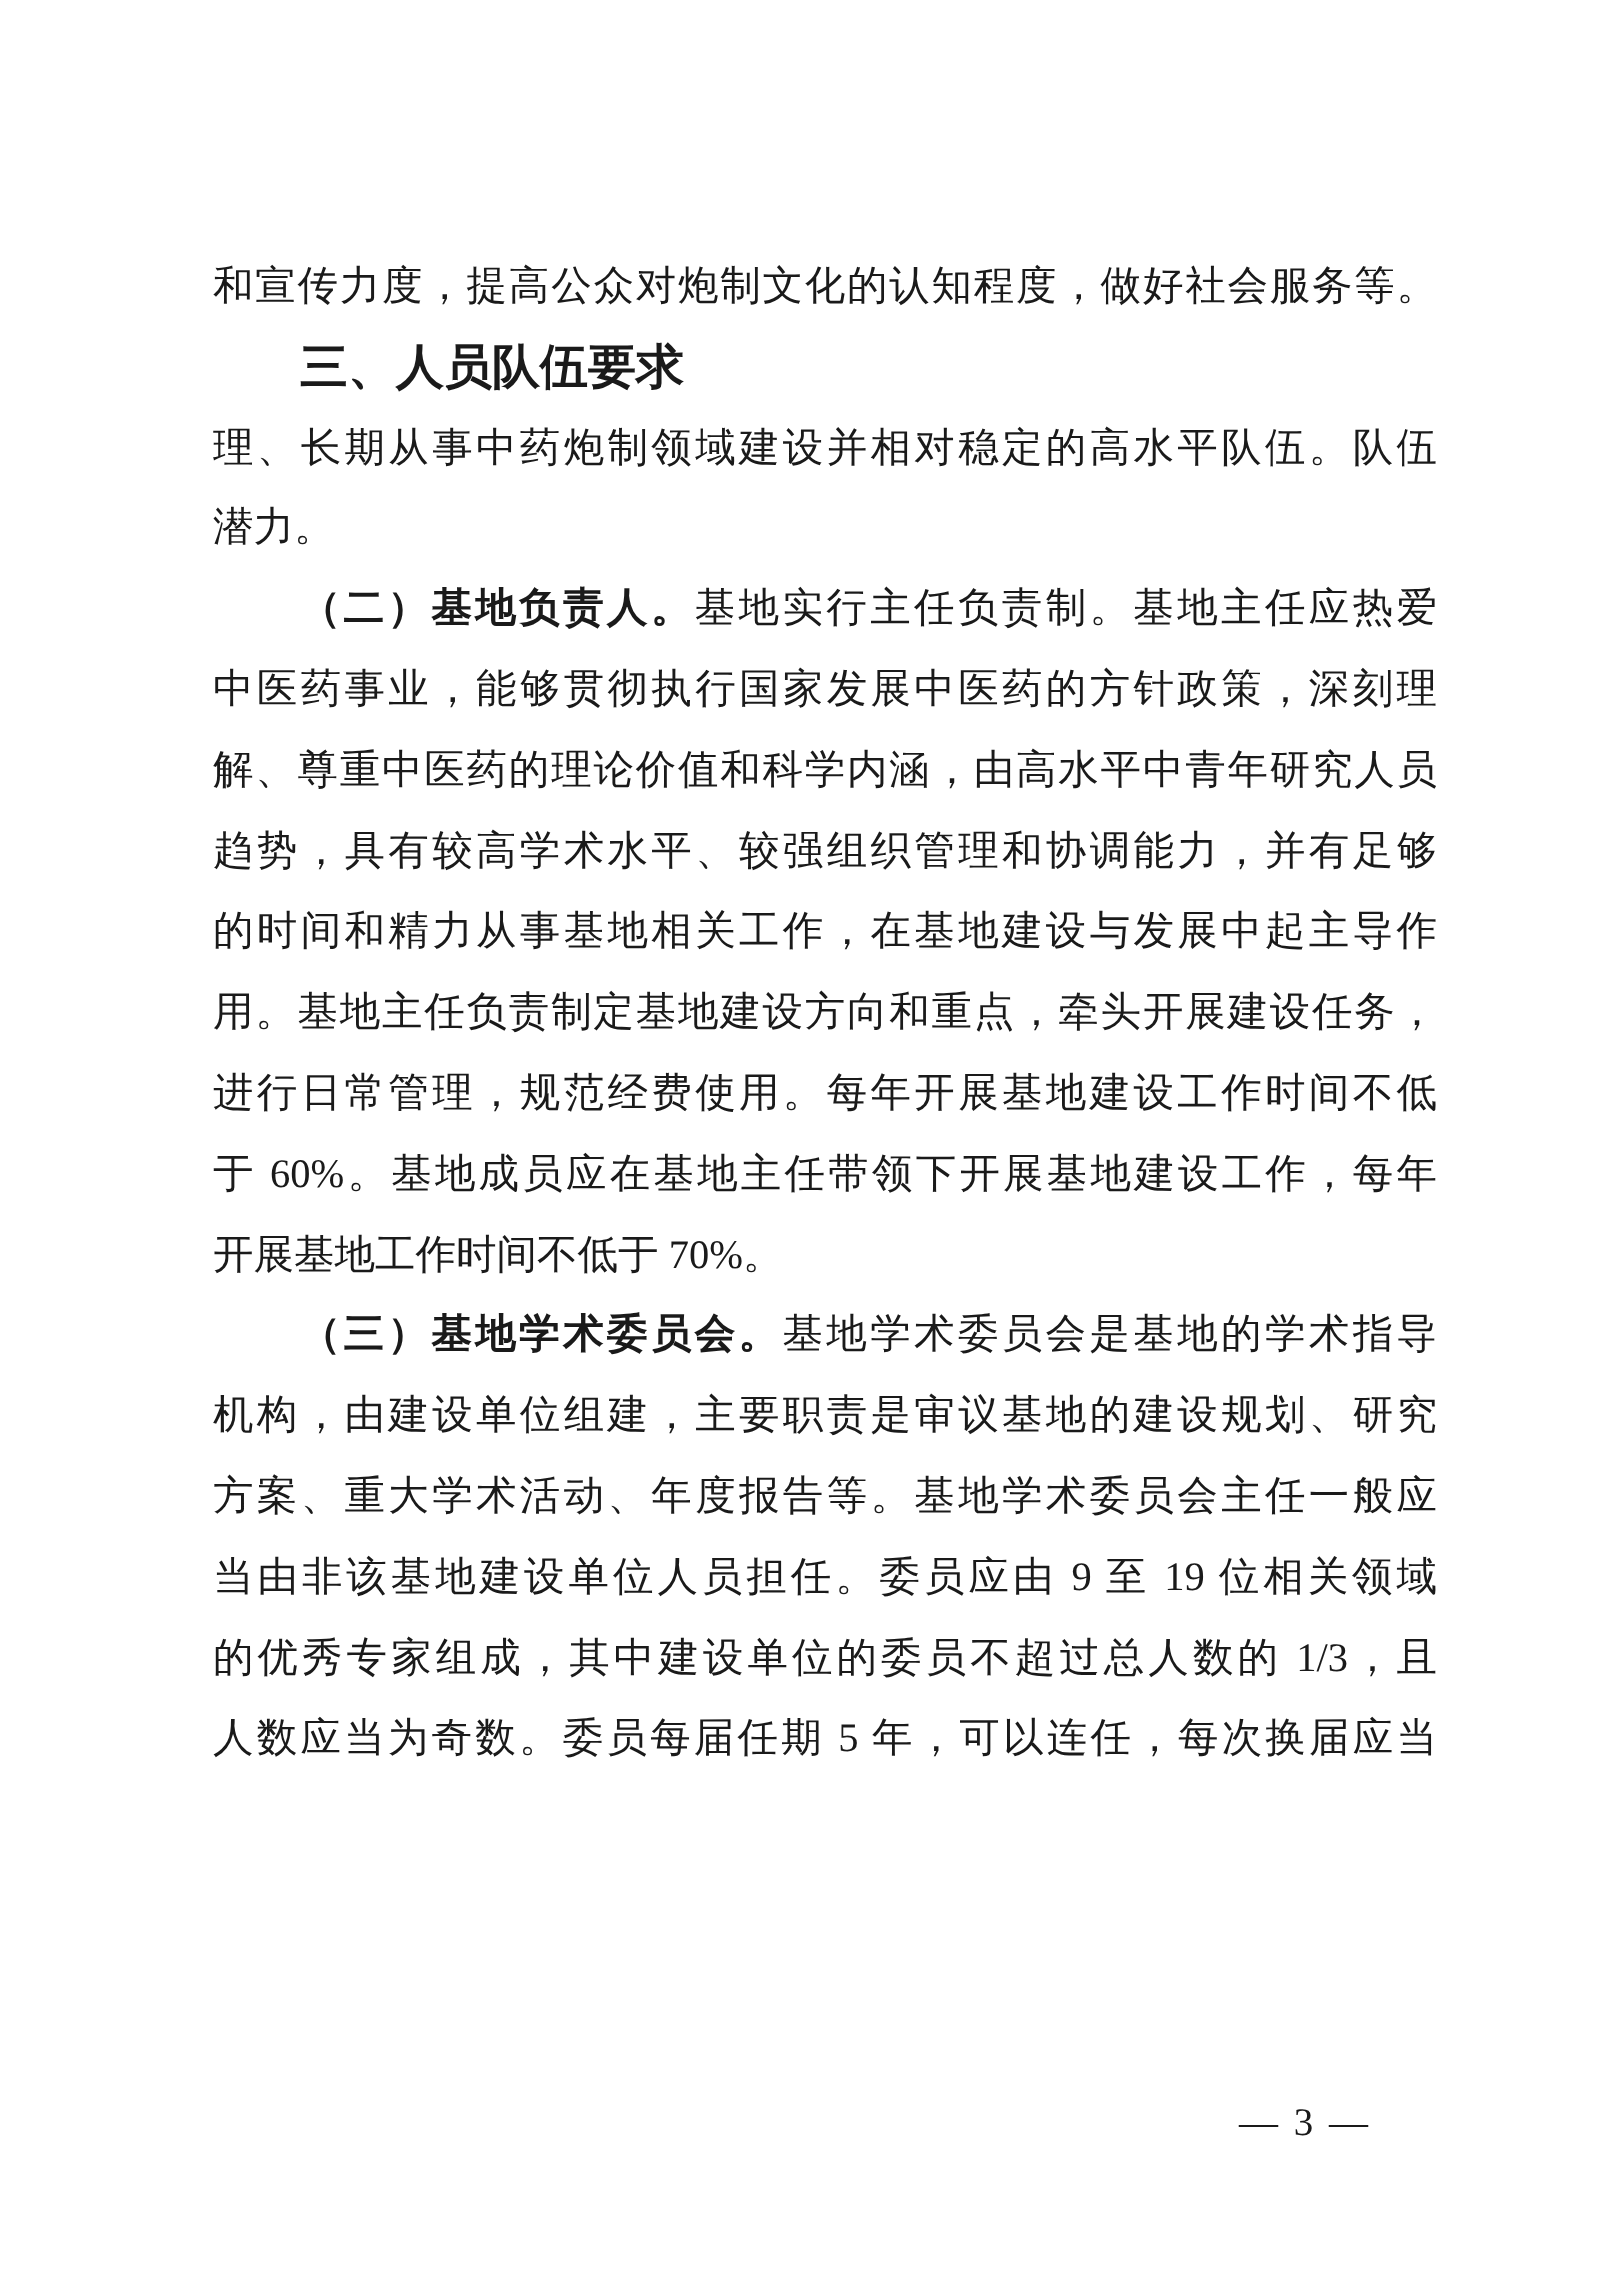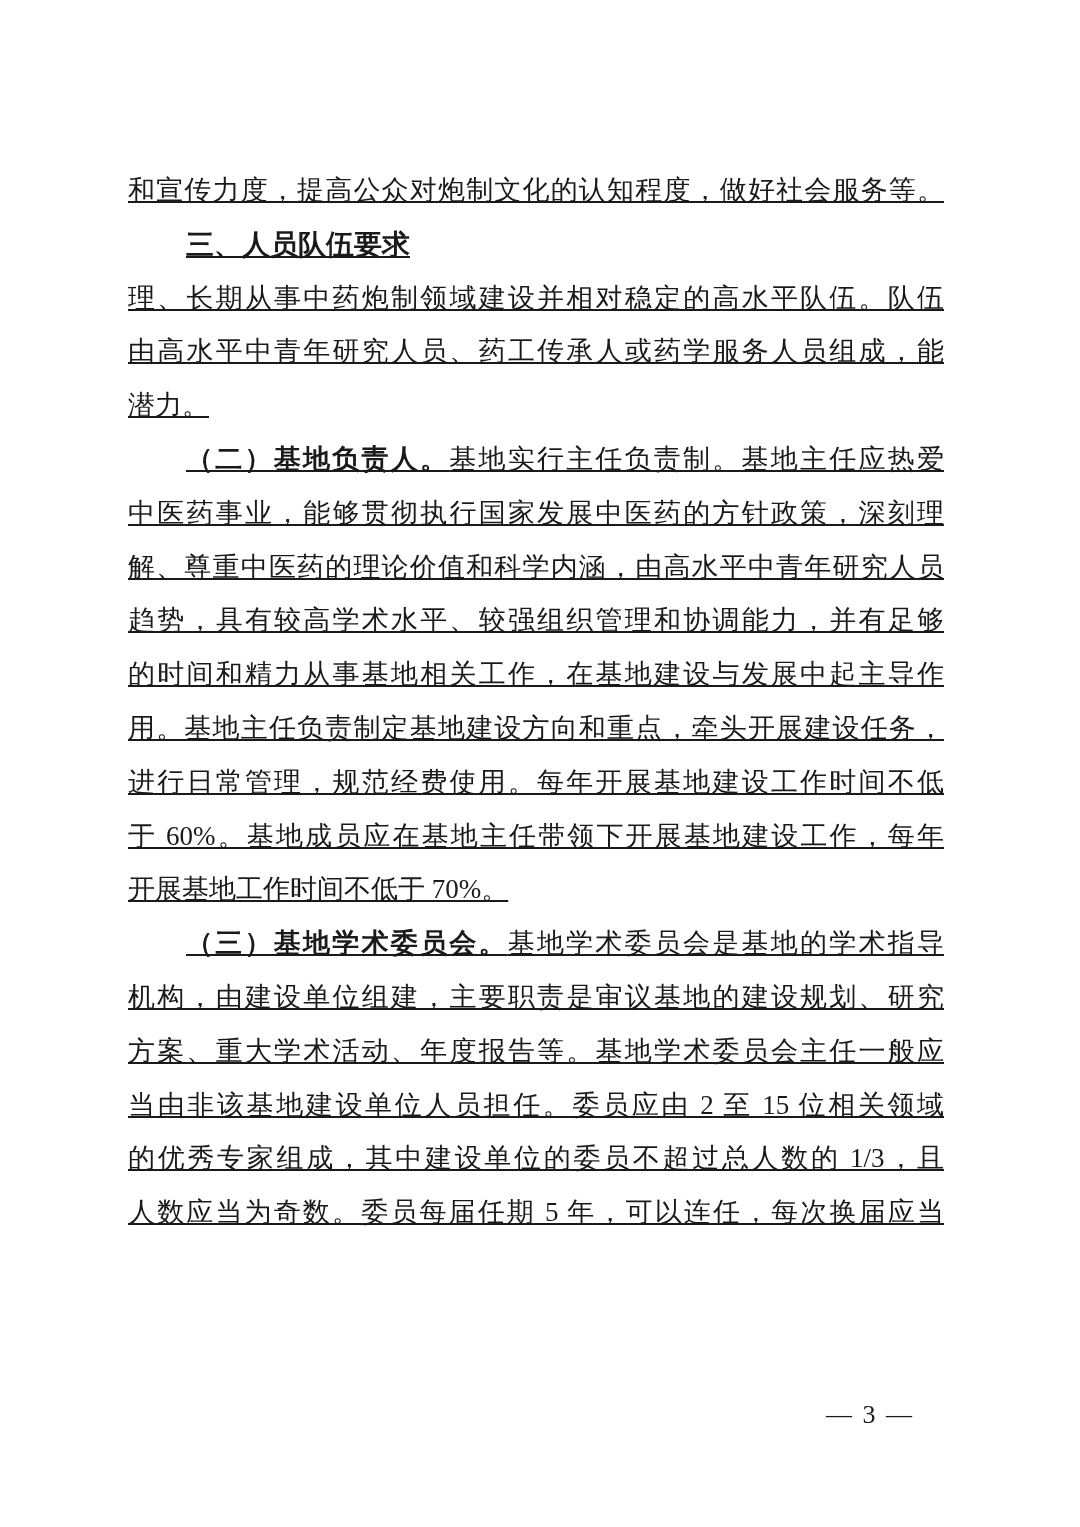--- a/index.html
+++ b/index.html
@@ -11,25 +11,24 @@
     position: relative;
     width: 1080px;
     height: 1527px;
     background: #ffffff;
     overflow: hidden;
     font-family: "Liberation Serif", "DejaVu Serif", serif;
     color: #1a1a1a;
   }
   .textblock {
     position: absolute;
-    left: 128px;
+    left: 142px;
     top: 164px;
     width: 816px;
     font-size: 27px;
-    text-decoration: underline;
   }
   .line {
     height: 53.8px;
     line-height: 53.8px;
     text-align: justify;
     text-justify: inter-ideograph;
     white-space: normal;
     overflow: visible;
   }
   
@@ -37,21 +36,21 @@
   
   .line.l { text-align-last: left; }
   .indent { text-indent: 58px; }
   .lead {
     font-weight: bold;
     font-family: "Liberation Serif", "DejaVu Serif", serif;
   }
   .heading {
     font-family: "Liberation Sans", "DejaVu Sans", sans-serif;
     font-weight: bold;
-    font-size: 28px;
+    font-size: 32px;
     text-align: left;
     text-align-last: left;
     text-indent: 58px;
   }
   .page-number {
     position: absolute;
     top: 1398px;
     right: 166px;
     font-size: 26px;
     line-height: 34px;
@@ -64,36 +63,35 @@
 <body>
 
 <div class="page">
   <div class="textblock">
 
     <div class="line j">和宣传力度，提高公众对炮制文化的认知程度，做好社会服务等。</div>
 
     <div class="line heading">三、人员队伍要求</div>
 
     <div class="line j">理、长期从事中药炮制领域建设并相对稳定的高水平队伍。队伍</div>
-    <div class="line j">由高水平中青年研究人员、药工传承人或药学服务人员组成，能</div>
     <div class="line l">潜力。</div>
 
     <div class="line j indent"><span class="lead">（二）基地负责人。</span><span>基地实行主任负责制。基地主任应热爱</span></div>
     <div class="line j">中医药事业，能够贯彻执行国家发展中医药的方针政策，深刻理</div>
     <div class="line j">解、尊重中医药的理论价值和科学内涵，由高水平中青年研究人员</div>
     <div class="line j">趋势，具有较高学术水平、较强组织管理和协调能力，并有足够</div>
     <div class="line j">的时间和精力从事基地相关工作，在基地建设与发展中起主导作</div>
     <div class="line j">用。基地主任负责制定基地建设方向和重点，牵头开展建设任务，</div>
     <div class="line j">进行日常管理，规范经费使用。每年开展基地建设工作时间不低</div>
     <div class="line j">于 60%。基地成员应在基地主任带领下开展基地建设工作，每年</div>
     <div class="line l">开展基地工作时间不低于 70%。</div>
 
     <div class="line j indent"><span class="lead">（三）基地学术委员会。</span><span>基地学术委员会是基地的学术指导</span></div>
     <div class="line j">机构，由建设单位组建，主要职责是审议基地的建设规划、研究</div>
     <div class="line j">方案、重大学术活动、年度报告等。基地学术委员会主任一般应</div>
-    <div class="line j">当由非该基地建设单位人员担任。委员应由 2 至 15 位相关领域</div>
+    <div class="line j">当由非该基地建设单位人员担任。委员应由 9 至 19 位相关领域</div>
     <div class="line j">的优秀专家组成，其中建设单位的委员不超过总人数的 1/3，且</div>
     <div class="line j">人数应当为奇数。委员每届任期 5 年，可以连任，每次换届应当</div>
 
   </div>
 
   <div class="page-number">— 3 —</div>
 </div>
 
 </body></html>

